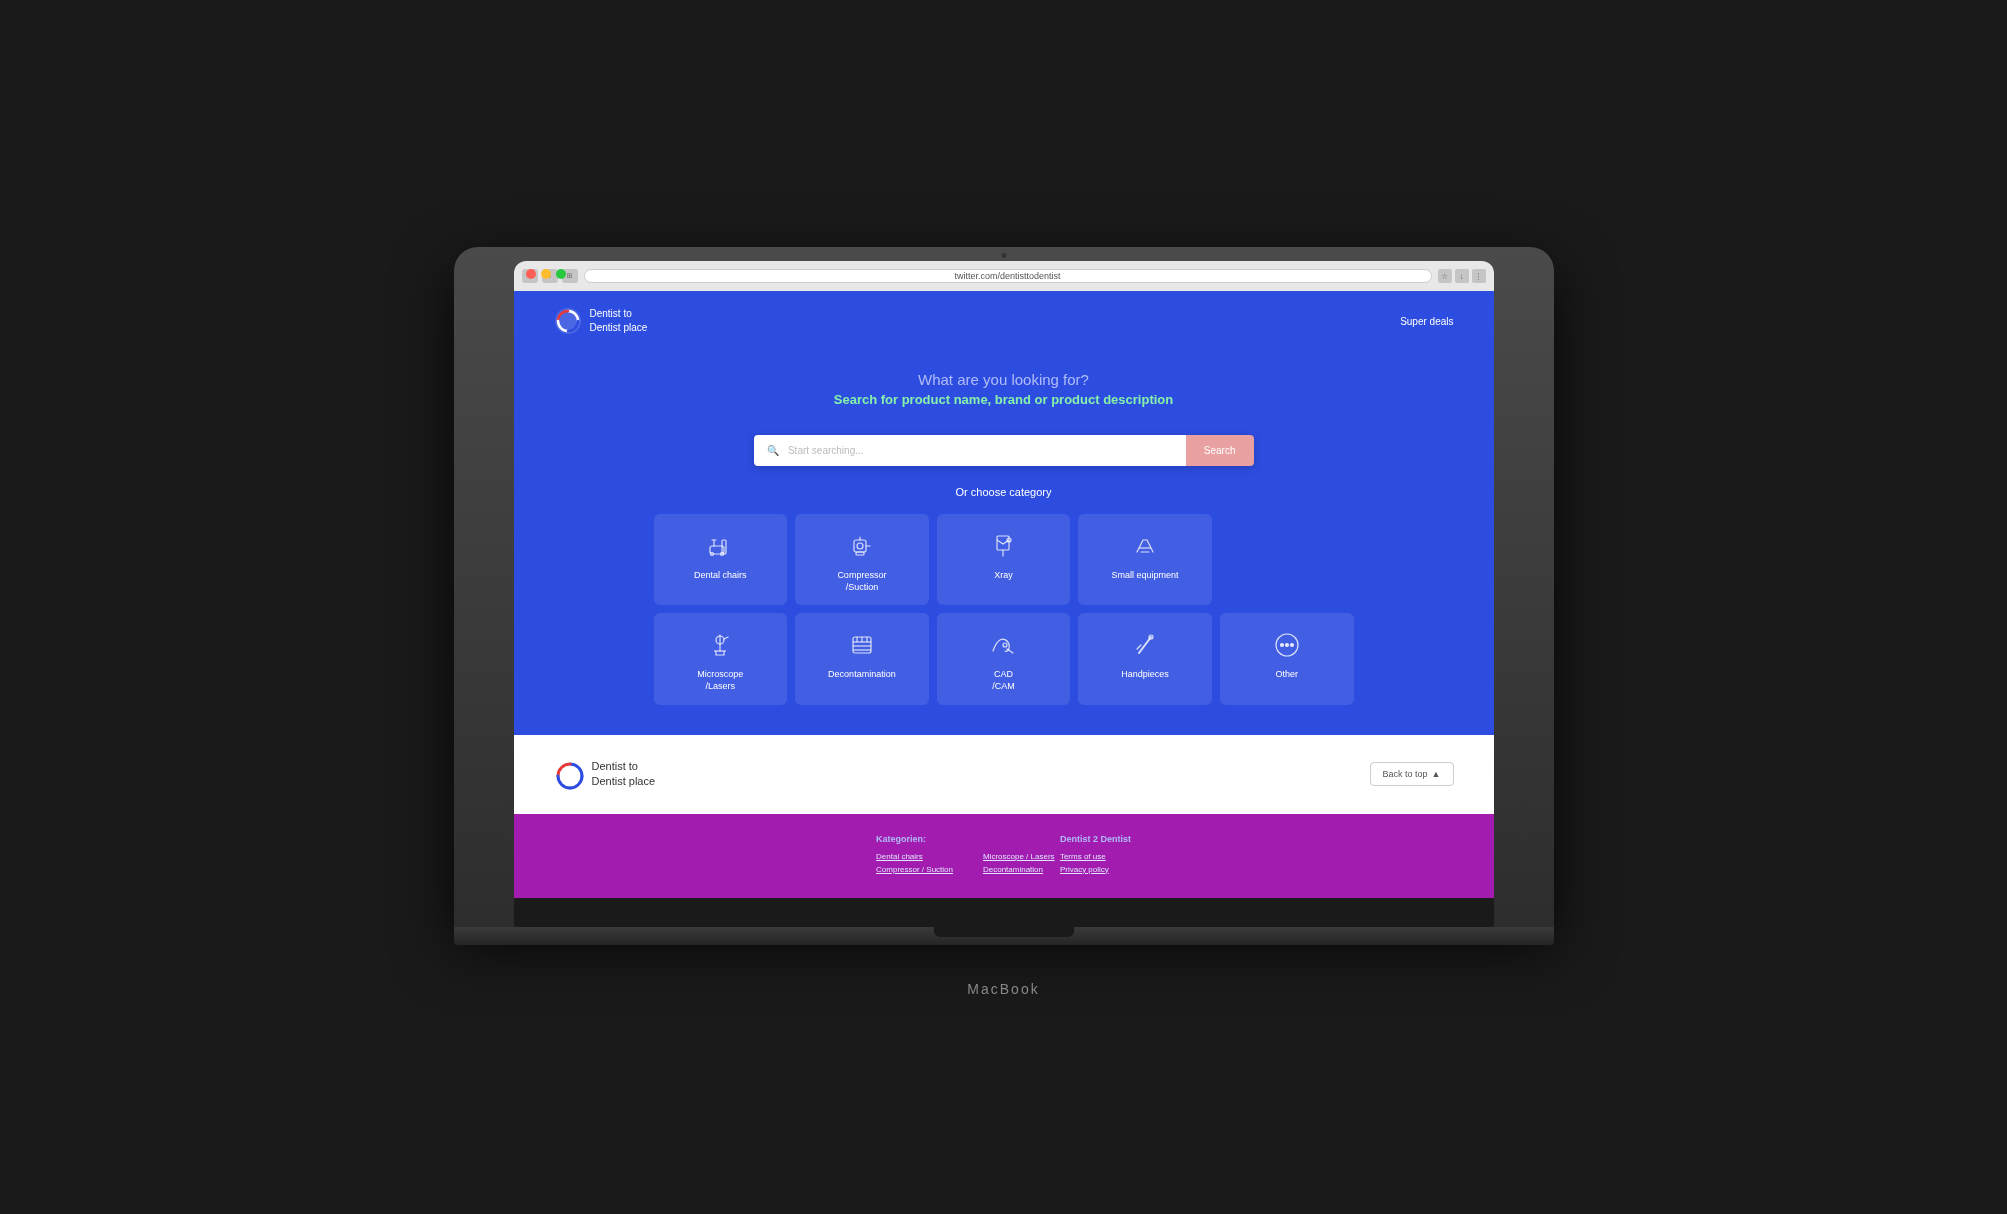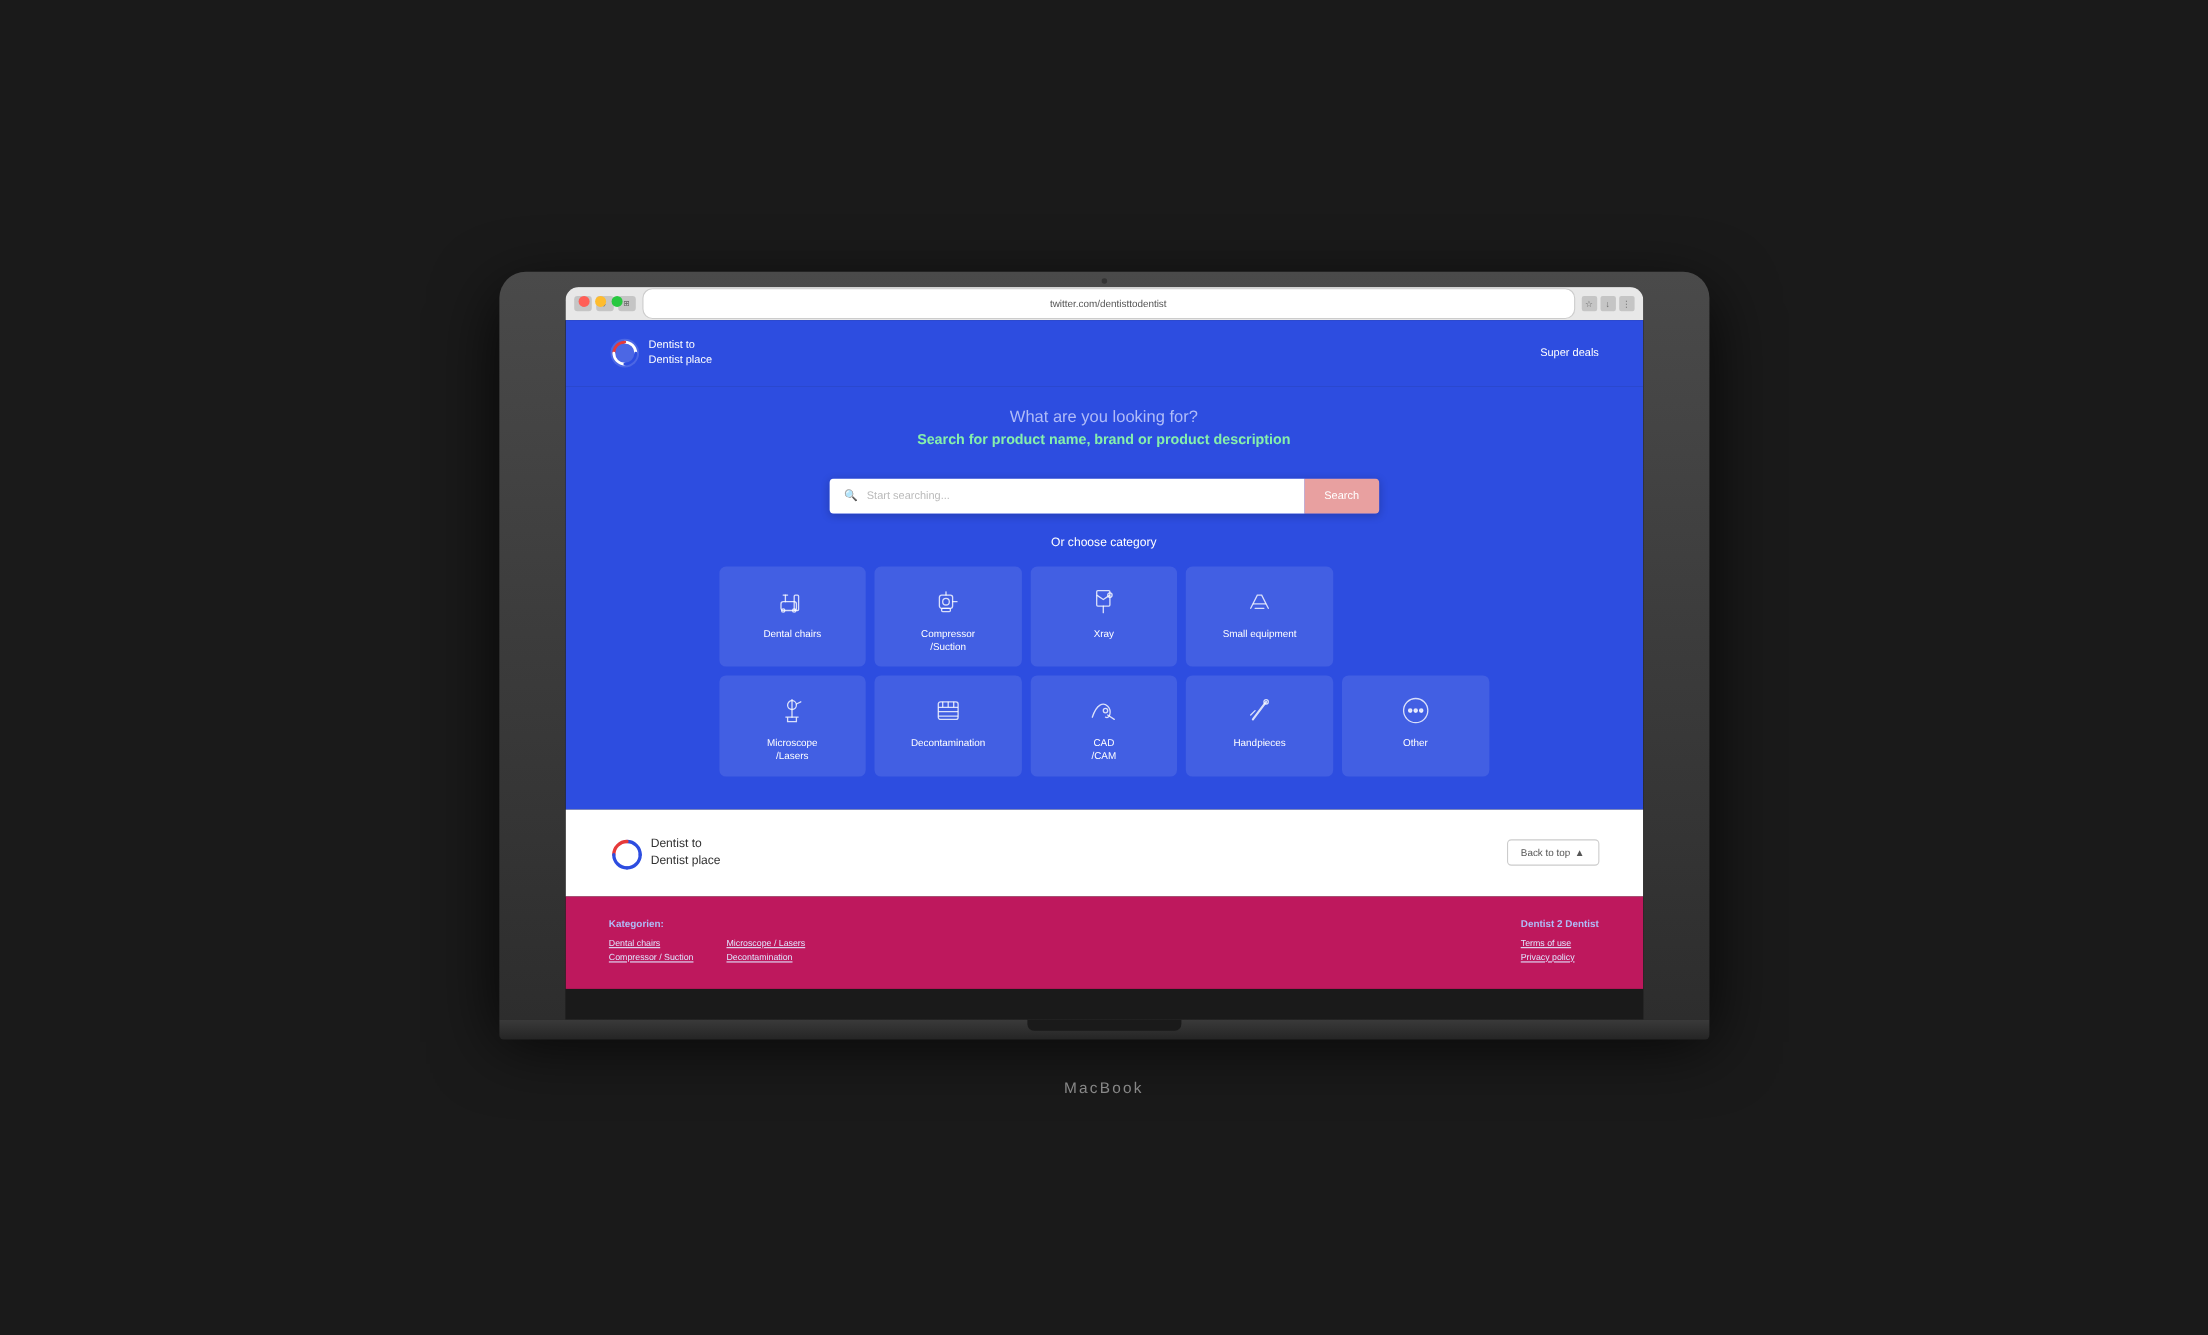--- a/index.html
+++ b/index.html
@@ -75,21 +75,21 @@
       border-radius: 3px;
       display: flex;
       align-items: center;
       justify-content: center;
       font-size: 8px;
       color: #666;
     }
 
     .address-bar {
       flex: 1;
-      height: 28px;
+      height: 14px;
       background: white;
       border-radius: 9px;
       display: flex;
       align-items: center;
       justify-content: center;
       font-size: 9px;
       color: #555;
       border: 1px solid #ccc;
     }
 
@@ -280,24 +280,24 @@
       color: #555;
       cursor: pointer;
       background: white;
       display: flex;
       align-items: center;
       gap: 4px;
     }
 
     
     .footer-bottom {
-      background: #be185d;
+      background: #a21caf;
       padding: 20px 40px;
       display: flex;
-      justify-content: space-between;
+      justify-content: center;
     }
 
     .footer-col h4 {
       color: #b0bcf8;
       font-size: 9px;
       font-weight: 600;
       margin-bottom: 8px;
     }
 
     .footer-col-links {

